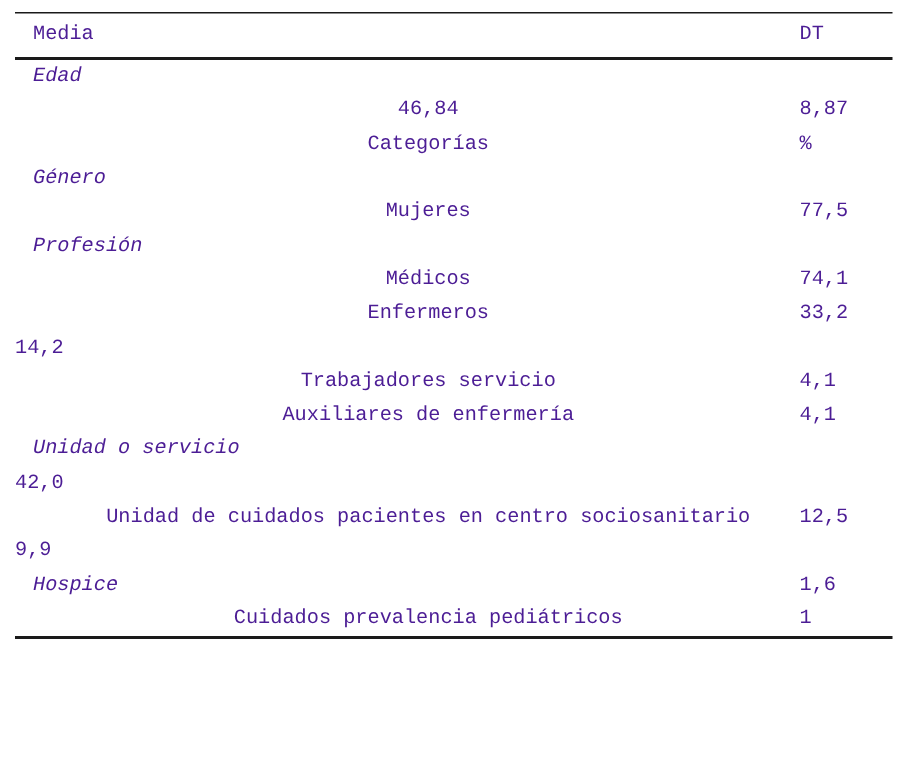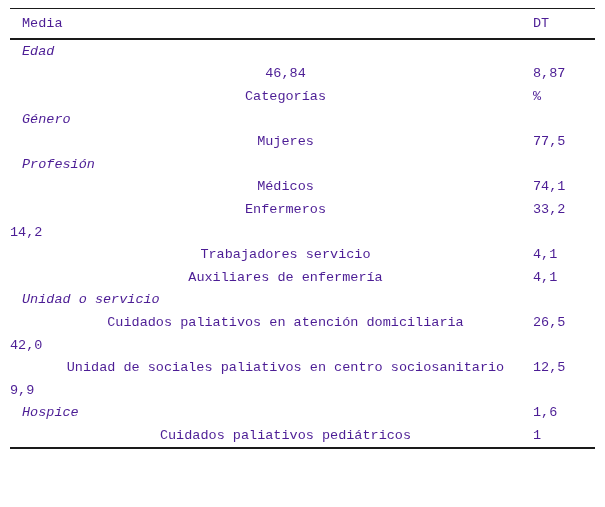--- a/index.html
+++ b/index.html
@@ -119,42 +119,38 @@
     <div class="cell-label">Auxiliares de enfermería</div>
     <div class="cell-value">4,1</div>
   </div>
 
   <div class="row section">
     <div class="cell-label">Unidad o servicio</div>
     <div class="cell-value"></div>
   </div>
 
 
-  <div class="row item">
-    <div class="cell-label">Cuidados paliativos en atención domiciliaria</div>
-    <div class="cell-value">26,5</div>
-  </div>
 
   <div class="row item">
     <div class="cell-value">42,0</div>
   </div>
 
   <div class="row item">
-    <div class="cell-label">Unidad de sociales paliativos en centro sociosanitario</div>
+    <div class="cell-label">Unidad de cuidados pacientes en centro sociosanitario</div>
     <div class="cell-value">12,5</div>
   </div>
 
   <div class="row item">
     <div class="cell-value">9,9</div>
   </div>
 
   <div class="row section">
     <div class="cell-label">Hospice</div>
     <div class="cell-value">1,6</div>
   </div>
 
   <div class="row item">
-    <div class="cell-label">Cuidados paliativos pediátricos</div>
+    <div class="cell-label">Cuidados prevalencia pediátricos</div>
     <div class="cell-value">1</div>
   </div>
 </div>
   </div>
 </div>
 
 </body></html>

